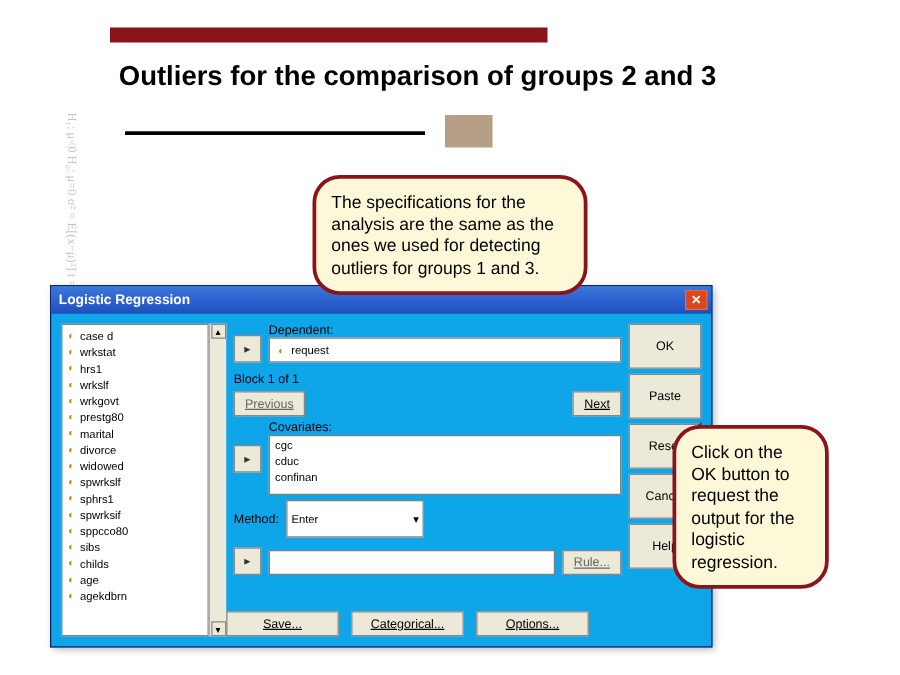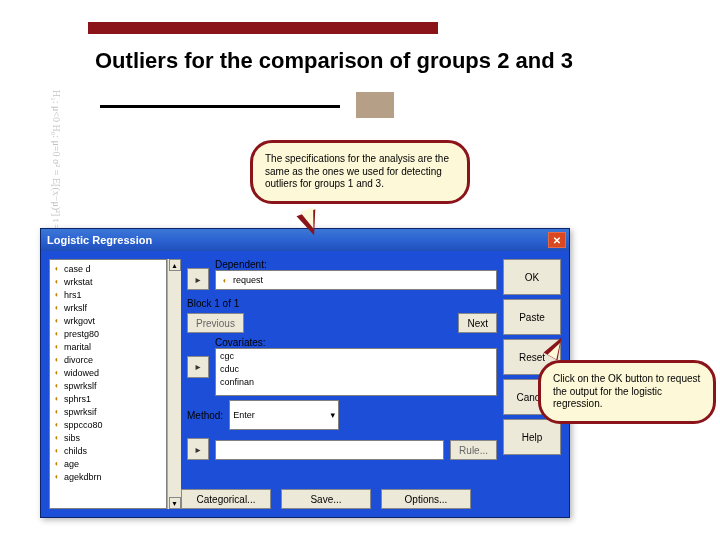--- a/index.html
+++ b/index.html
@@ -60,21 +60,21 @@
     width: 38px;
     height: 26px;
     background: #b5a087;
   }
   .dialog {
     position: absolute;
     left: 40px;
     top: 228px;
     width: 530px;
     height: 290px;
-    background: #1d4ed8;
+    background: #0ea5e9;
     border: 1px solid #0a246a;
     box-shadow: 2px 2px 6px rgba(0,0,0,.3);
     filter: blur(0.3px);
   }
   .titlebar {
     height: 22px;
     background: linear-gradient(#3b77d6, #2a5fcf 60%, #1f4fb8);
     display: flex;
     align-items: center;
     justify-content: space-between;
@@ -118,21 +118,21 @@
   }
   .section-label { font-size: 10px; color: #000; }
   .field {
     background: #fff; border: 1px solid #808080; height: 20px; font-size: 9px; padding: 2px 4px;
     display:flex; align-items:center; gap:3px;
   }
   .field.tall { height: 48px; align-items: flex-start; flex-direction: column; }
   .block-row { display:flex; align-items:center; gap:6px; }
   .flatbtn {
     height: 20px; background: #ece9d8; border: 1px solid #888; font-size: 10px;
-    padding: 0 8px; display:inline-flex; align-items:center; color:#666;
+    padding: 0 8px; display:inline-flex; align-items:center; color:#666;text-decoration:underline;
   }
   .flatbtn.enabled { color:#000; }
   .selectbox {
     background:#fff; border:1px solid #808080; height:30px; font-size:9px; width:110px;
     display:flex; align-items:center; justify-content:space-between; padding:0 3px;
   }
   .rightcol { width: 58px; display:flex; flex-direction:column; gap:4px; }
   .rbtn {
     height: 36px; background: #ece9d8; border: 1px solid #888; font-size:10px;
     display:flex; align-items:center; justify-content:center; color:#000;
@@ -140,27 +140,27 @@
   .bottom-row {
     position: absolute; bottom: 8px; left: 140px; display:flex; gap:10px;
   }
   .bottom-row .flatbtn { width: 90px; justify-content:center; color:#000; }
   .callout {
     position: absolute;
     background: #fdf8d8;
     border: 3px solid #8a1419;
     border-radius: 22px;
     padding: 10px 12px;
-    font-size: 10px;
+    font-size: 14px;
     color: #000;
     line-height: 1.25;
     font-family: Verdana, sans-serif;
   }
   .callout.c1 { left: 250px; top: 140px; width: 220px; }
-  .callout.c2 { left: 538px; top: 360px; width: 178px; }
+  .callout.c2 { left: 538px; top: 340px; width: 125px; }
   .c1-tail {
     left: 300px; top: 212px;
     border-left: 10px solid transparent;
     border-right: 10px solid transparent;
     border-top: 24px solid #8a1419;
     transform: rotate(-20deg);
     position: absolute;
   }
   .c1-tail-inner {
     left: 303px; top: 209px;
@@ -339,22 +339,22 @@
     <div class="rightcol">
       <div class="rbtn">OK</div>
       <div class="rbtn">Paste</div>
       <div class="rbtn">Reset</div>
       <div class="rbtn">Cancel</div>
       <div class="rbtn">Help</div>
     </div>
   </div>
 
   <div class="bottom-row">
+    <div class="flatbtn">Save...</div>
     <div class="flatbtn">Categorical...</div>
-    <div class="flatbtn">Save...</div>
     <div class="flatbtn">Options...</div>
   </div>
 </div>
 
 <div class="c1-tail"></div>
 <div class="c1-tail-inner"></div>
 <div class="callout c1">The specifications for the analysis are the same as the ones we used for detecting outliers for groups 1 and 3.</div>
 
 <div class="c2-tail"></div>
 <div class="c2-tail-inner"></div>

